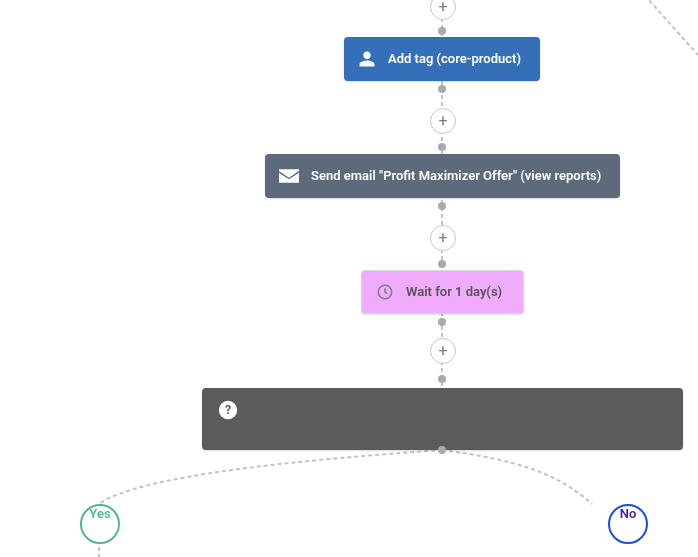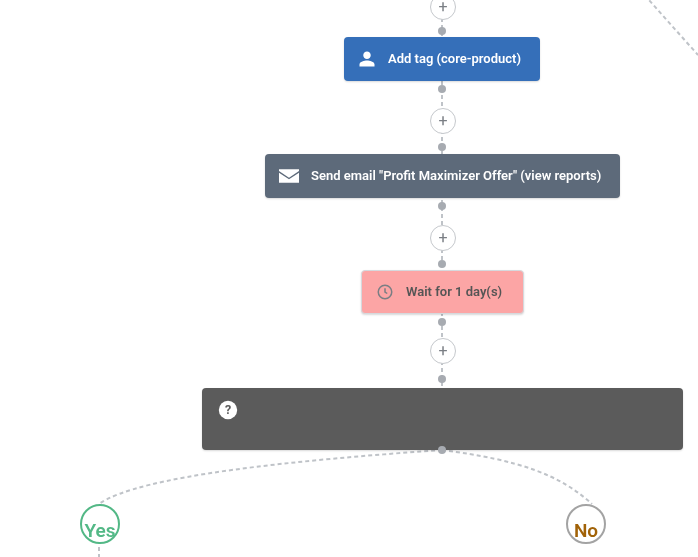--- a/index.html
+++ b/index.html
@@ -2,28 +2,28 @@
 <html><head>
 <meta charset="utf-8">
 <style>
   html,body{margin:0;padding:0;width:698px;height:557px;background:#fff;font-family:-apple-system,BlinkMacSystemFont,"Segoe UI",Roboto,Helvetica,Arial,sans-serif;overflow:hidden;position:relative}
   svg.canvas{position:absolute;top:0;left:0;width:698px;height:557px;pointer-events:none}
   .node{position:absolute;border-radius:4px;color:#fff;font-size:13px;font-weight:600;display:flex;align-items:center;padding:15px 14px;box-sizing:border-box;box-shadow:0 1px 2px rgba(0,0,0,.15)}
   .node .icon{flex:0 0 auto;margin-right:12px;display:flex;align-items:center;justify-content:center}
   .node .txt{flex:1 1 auto;line-height:1.3}
   .tag-node{background:#356fb9;width:196px;height:44px;left:344px;top:37px;justify-content:flex-start}
   .email-node{background:#5d6a7a;width:355px;height:44px;left:265px;top:154px}
-  .wait-node{background:#fca5a5;color:#555;border:1px solid #d6d9dd;width:163px;height:44px;left:361px;top:270px;font-weight:600}
+  .wait-node{background:#f0abfc;color:#555;border:1px solid #d6d9dd;width:163px;height:44px;left:361px;top:270px;font-weight:600}
   .cond-node{background:#5b5b5b;width:481px;height:62px;left:202px;top:388px;font-size:13px;padding:10px 16px;align-items:flex-start}
   .cond-node .icon{margin-top:2px}
   .add-btn{position:absolute;width:24px;height:24px;border:1px solid #c5c8cc;border-radius:50%;background:#fff;color:#7a7e84;font-size:16px;line-height:1;display:flex;align-items:center;justify-content:center;left:430px;cursor:pointer;font-weight:400}
   .dot{position:absolute;width:8px;height:8px;border-radius:50%;background:#a7abb1;left:438px}
-  .branch-badge{position:absolute;width:36px;height:36px;border-radius:50%;background:#fff;display:flex;align-items:flex-end;justify-content:center;font-size:19px;font-weight:600}
+  .branch-badge{position:absolute;width:36px;height:36px;border-radius:50%;background:#fff;display:flex;align-items:flex-start;justify-content:center;font-size:13px;font-weight:600}
   .yes-badge{border:2px solid #53b886;color:#53b886;left:80px;top:504px}
-  .no-badge{border:2px solid #a3a3a3;color:#a16207;left:566px;top:504px}
+  .no-badge{border:2px solid #1d4ed8;color:#4c1d95;left:608px;top:504px}
 </style>
 </head>
 <body>
 
 <svg class="canvas" viewBox="0 0 698 557">
 
   <line x1="442" y1="-10" x2="442" y2="388" stroke="#bfc3c8" stroke-width="2" stroke-dasharray="4 3"></line>
 
   <line x1="640" y1="-10" x2="698" y2="55" stroke="#bfc3c8" stroke-width="2" stroke-dasharray="4 3"></line>
 

